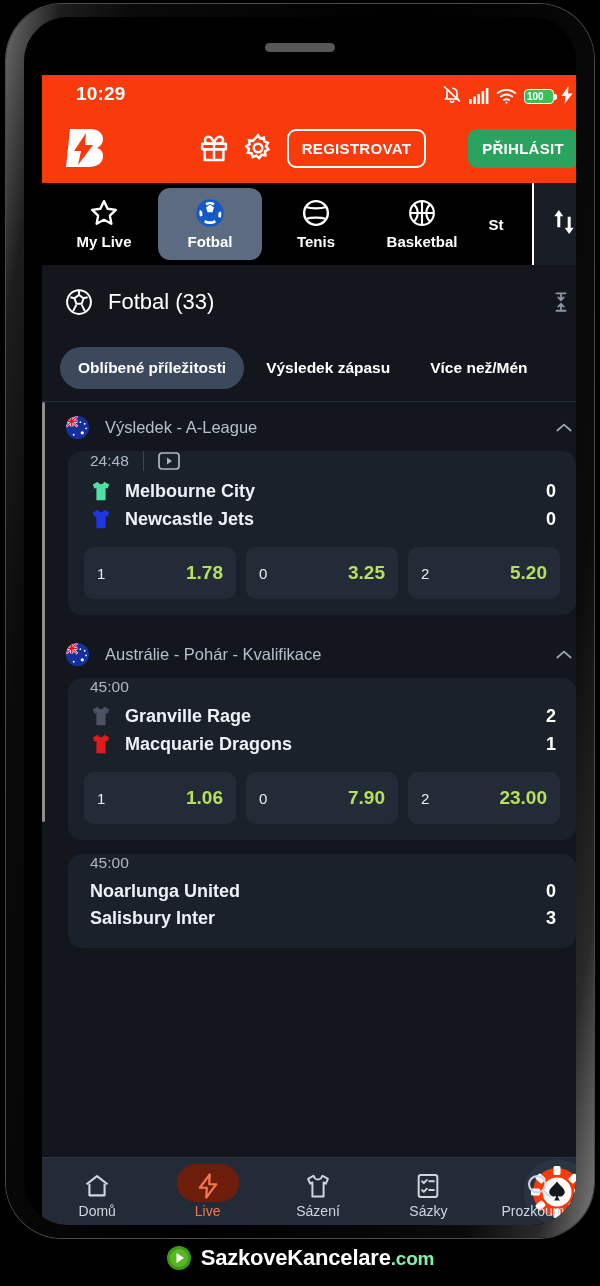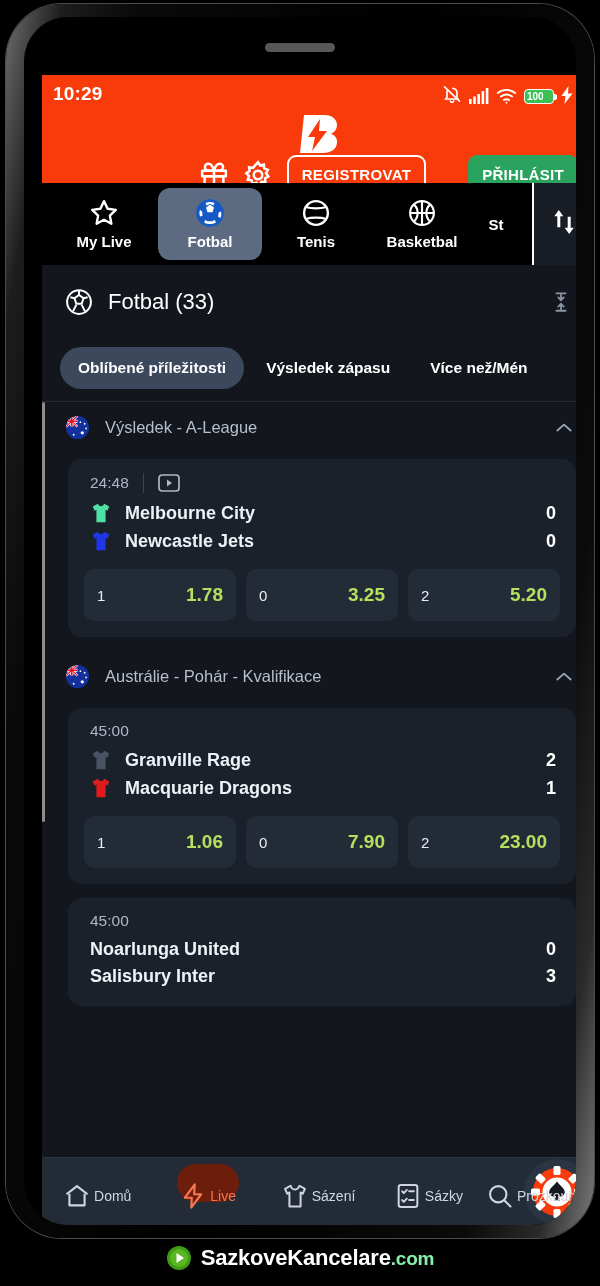--- a/index.html
+++ b/index.html
@@ -41,21 +41,21 @@
     width: 552px; height: 1158px;
     background: #13161c;
     overflow: hidden;
   }
 
   
   #status-bar {
     height: 38px; background: #f93a0a;
     display: flex; align-items: center;
     justify-content: space-between;
-    padding: 0 20px 0 11px;
+    padding: 0 20px 0 34px;
   }
   #status-time { color: #fff; font-size: 19px; font-weight: 600; letter-spacing: .2px; }
   #status-icons { display: flex; align-items: flex-end; gap: 7px; }
   #status-icons svg { display: block; }
   .batt {
     display: flex; align-items: center;
     height: 15px; min-width: 30px;
     border: 1.8px solid #fff; border-radius: 4px;
     padding: 0 2px; background: #3dbf55;
     position: relative;
@@ -64,21 +64,20 @@
     content: ""; position: absolute; right: -4px; top: 4px;
     width: 3px; height: 6px; background: #fff; border-radius: 0 2px 2px 0;
   }
   .batt span { color: #fff; font-size: 10px; font-weight: 700; line-height: 1; }
 
   
   #app-header {
     height: 70px; background: #f93a0a;
     display: flex; align-items: center;
     padding: 0 16px 0 22px;
-    flex-direction: column;
   }
   #brand-logo { width: 46px; height: 42px; flex: 0 0 auto; }
   #header-actions {
     margin-left: auto; display: flex; align-items: center; gap: 14px;
   }
   .hdr-icon { width: 30px; height: 30px; color: #fff; cursor: pointer; }
   .hdr-icon svg { display: block; width: 100%; height: 100%; }
   #btn-register {
     border: 2px solid #fff; border-radius: 9px;
     color: #fff; background: transparent;
@@ -172,23 +171,23 @@
     width: 23px; height: 23px; border-radius: 50%;
     flex: 0 0 auto; margin-right: 16px; overflow: hidden;
     position: relative; background: #18318f;
   }
   .flag svg { display: block; width: 100%; height: 100%; }
   .league-name { color: #b6bfcd; font-size: 16.5px; }
   .chev { margin-left: auto; width: 20px; height: 20px; color: #9aa4b3; }
   .chev svg { display: block; width: 100%; height: 100%; }
 
   .match-card {
-    margin: 8px 18px 14px 26px;
+    margin: 0 18px 14px 26px;
     background: #1b212b; border-radius: 14px;
-    padding: 14px 16px 16px 16px;
+    padding: 0 16px 16px 16px;
   }
   .match-meta {
     display: flex; align-items: center; gap: 14px;
     padding: 0 2px 6px 6px;
   }
   .match-time { color: #aeb7c4; font-size: 15.5px; }
   .meta-sep { width: 1px; height: 20px; background: #3b4453; }
   .stream-ic { width: 22px; height: 18px; color: #aeb7c4; cursor: pointer; }
   .stream-ic svg { display: block; width: 100%; height: 100%; }
 
@@ -215,21 +214,21 @@
   
   #bottom-nav {
     position: absolute; left: 0; bottom: 0;
     width: 100%; height: 76px;
     background: #232b37;
     display: flex; align-items: center;
     border-top: 1px solid #2c3542;
   }
   .nav-item {
     flex: 1; height: 100%;
-    display: flex; flex-direction: row;
+    display: flex; flex-direction: column;
     align-items: center; justify-content: center;
     gap: 3px; cursor: pointer; position: relative;
   }
   .nav-ic { width: 28px; height: 28px; color: #cfd6e0; z-index: 1; }
   .nav-ic svg { display: block; width: 100%; height: 100%; }
   .nav-lb { font-size: 14px; color: #cfd6e0; z-index: 1; }
   .nav-item.active .nav-ic, .nav-item.active .nav-lb { color: #f4754f; }
   .nav-item.active::before {
     content: ""; position: absolute;
     top: 6px; width: 62px; height: 38px;

